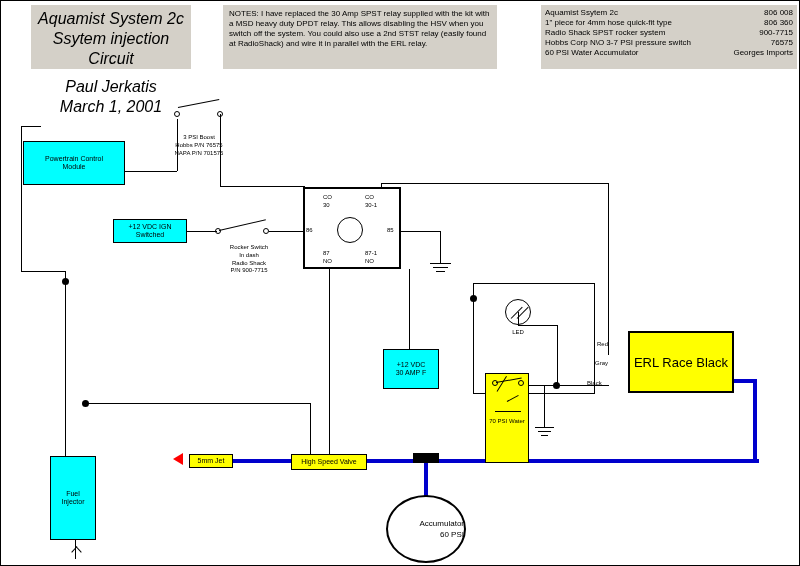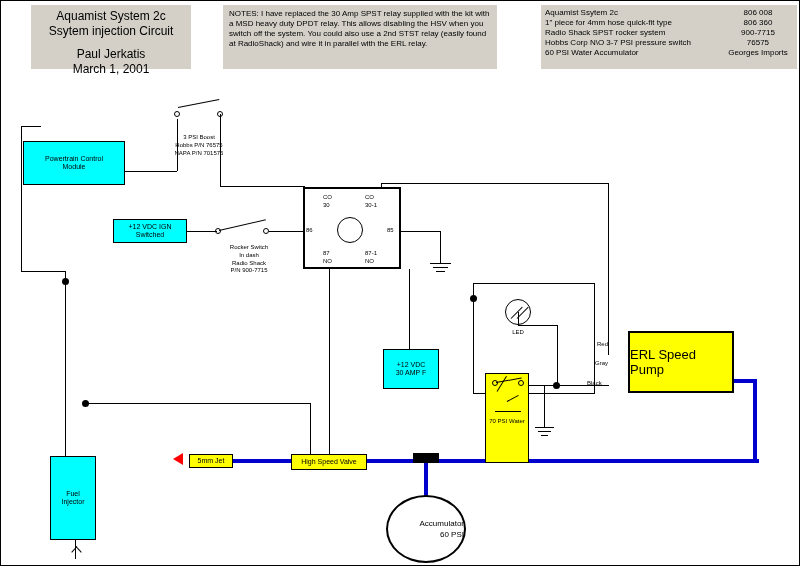--- a/index.html
+++ b/index.html
@@ -24,33 +24,33 @@
     background: #d4d0c8;
     font-size: 8px;
     line-height: 1.25;
     color: #000;
     padding: 4px 6px;
     box-sizing: border-box;
   }
   .title-box {
     text-align: center;
   }
-  .title-line { font-size: 12px; }
+  .title-line { font-size: 16px; font-style: italic; }
   .spacer-line { height: 8px; }
   .parts-table {
     font-size: 8px;
     border-collapse: collapse;
     width: 100%;
   }
   .parts-table td {
     padding: 0 0 0 0;
     vertical-align: top;
     white-space: nowrap;
   }
-  .parts-table td.num { text-align: center; padding-left: 10px; }
+  .parts-table td.num { text-align: right; padding-left: 10px; }
   .cyan-box {
     background: #00ffff;
     border: 1px solid #000;
     box-sizing: border-box;
     font-size: 7px;
     display: flex;
     align-items: center;
     justify-content: center;
     text-align: center;
     line-height: 1.2;
@@ -271,21 +271,21 @@
   <div class="abs yellow-box" style="left:484px; top:372px; width:44px; height:90px;"></div>
   <div class="abs lbl lbl-c" style="left:484px; top:417px; width:44px;">70 PSI Water</div>
   <div class="abs circle-out" style="left:491px; top:379px; width:6px; height:6px;"></div>
   <div class="abs circle-out" style="left:517px; top:379px; width:6px; height:6px;"></div>
   <div class="abs wire" style="left:495px; top:381px; width:26px; height:1px; transform:rotate(-10deg); transform-origin:left center;"></div>
   <div class="abs wire" style="left:496px; top:390px; width:18px; height:1px; transform:rotate(-58deg); transform-origin:left center;"></div>
   <div class="abs wire" style="left:506px; top:400px; width:13px; height:1px; transform:rotate(-28deg); transform-origin:left center;"></div>
   <div class="abs wire" style="left:494px; top:410px; width:26px; height:1px;"></div>
 
   <div class="abs erl" style="left:627px; top:330px; width:106px; height:62px;">
-    <span>ERL Speed Pump</span>
+    <span>ERL Race Black</span>
   </div>
   <div class="abs lbl" style="left:596px; top:340px;">Red</div>
   <div class="abs lbl" style="left:594px; top:359px;">Gray</div>
   <div class="abs lbl" style="left:586px; top:379px;">Black</div>
 
   <div class="abs yellow-box" style="left:188px; top:453px; width:44px; height:14px;">
     <span>5mm Jet</span>
   </div>
 
   <div class="abs yellow-box" style="left:290px; top:453px; width:76px; height:16px;">

